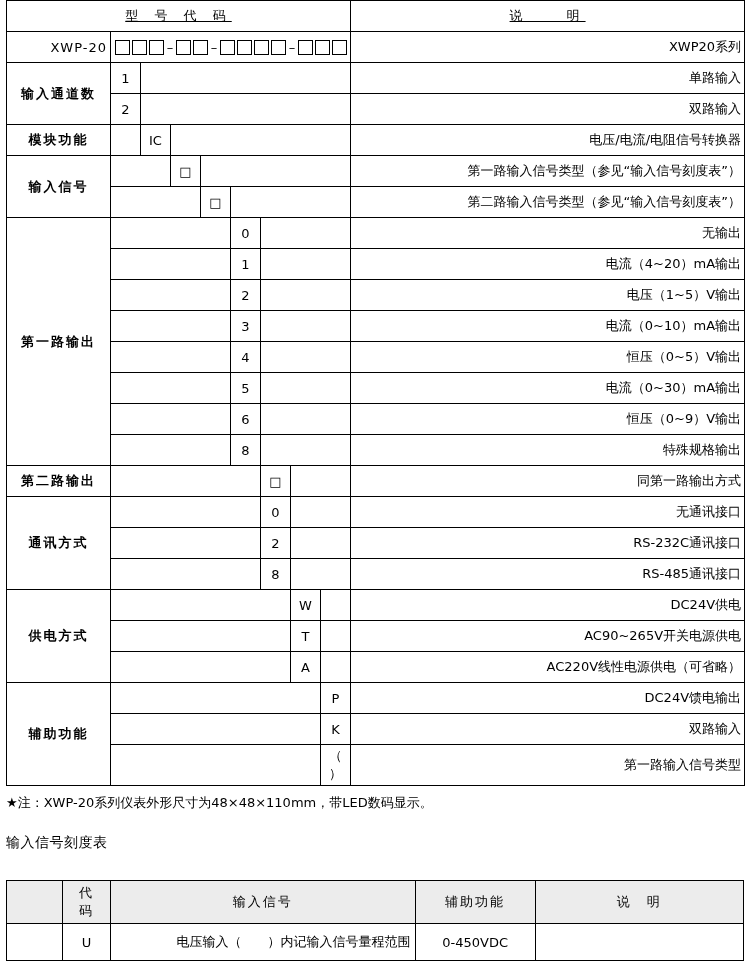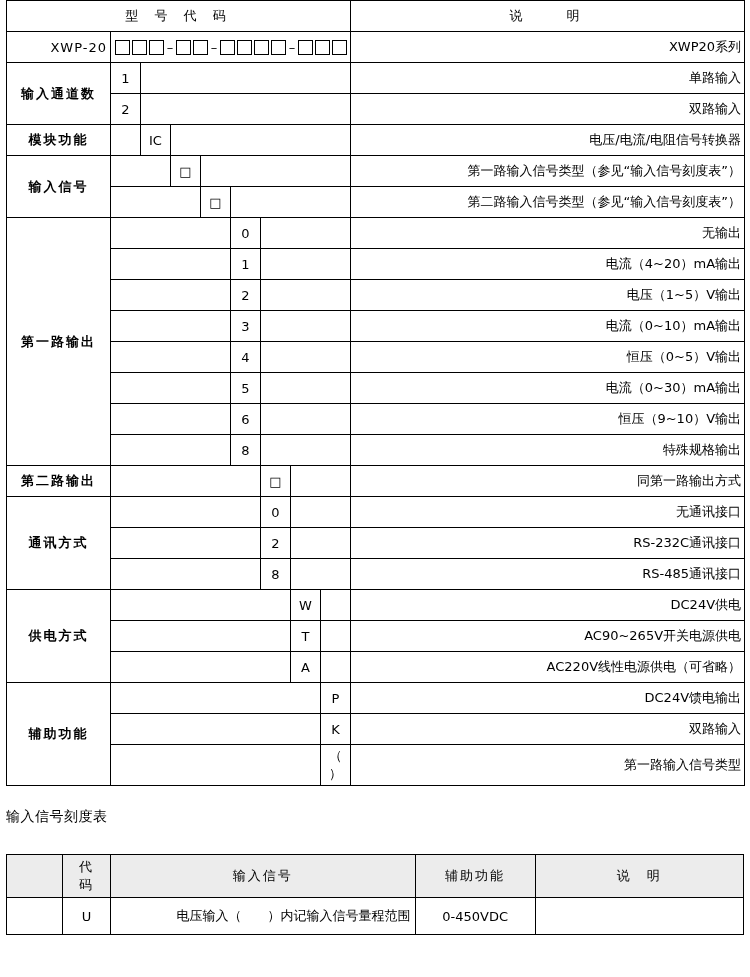--- a/index.html
+++ b/index.html
@@ -34,20 +34,21 @@
     font-size:13px;
     vertical-align:middle;
     height:26px;
     background:#fff;
   }
   .hdr{
     text-align:center;
     font-weight:normal;
     letter-spacing:6px;
     background:#ececec;
+    text-decoration:underline;
   }
   .rowlabel{
     text-align:center;
     background:#ececec;
     font-weight:bold;
     letter-spacing:2px;
     font-size:13.5px;
   }
   .ctr{text-align:center;}
   .desc{text-align:right;padding-left:8px;}
@@ -192,21 +193,21 @@
       <tr>
         <td colspan="4"></td>
         <td class="codecell">5</td>
         <td colspan="3"></td>
         <td class="desc">电流（0~30）mA输出</td>
       </tr>
       <tr>
         <td colspan="4"></td>
         <td class="codecell">6</td>
         <td colspan="3"></td>
-        <td class="desc">恒压（9~10）V输出</td>
+        <td class="desc">恒压（0~9）V输出</td>
       </tr>
       <tr>
         <td colspan="4"></td>
         <td class="codecell">8</td>
         <td colspan="3"></td>
         <td class="desc">特殊规格输出</td>
       </tr>
 
       <tr>
         <td class="rowlabel">第二路输出</td>
@@ -268,20 +269,21 @@
         <td class="desc">双路输入</td>
       </tr>
       <tr>
         <td colspan="7"></td>
         <td class="codecell">（ ）</td>
         <td class="desc">第一路输入信号类型</td>
       </tr>
     </tbody>
   </table>
 
+  <div class="note">★注：XWP-20系列仪表外形尺寸为48×48×110mm，带LED数码显示。</div>
 
   <div class="title2">输入信号刻度表</div>
 
   <table class="scale">
     <colgroup>
       <col style="width:56px">
       <col style="width:48px">
       <col style="width:304px">
       <col style="width:120px">
       <col style="width:208px">

